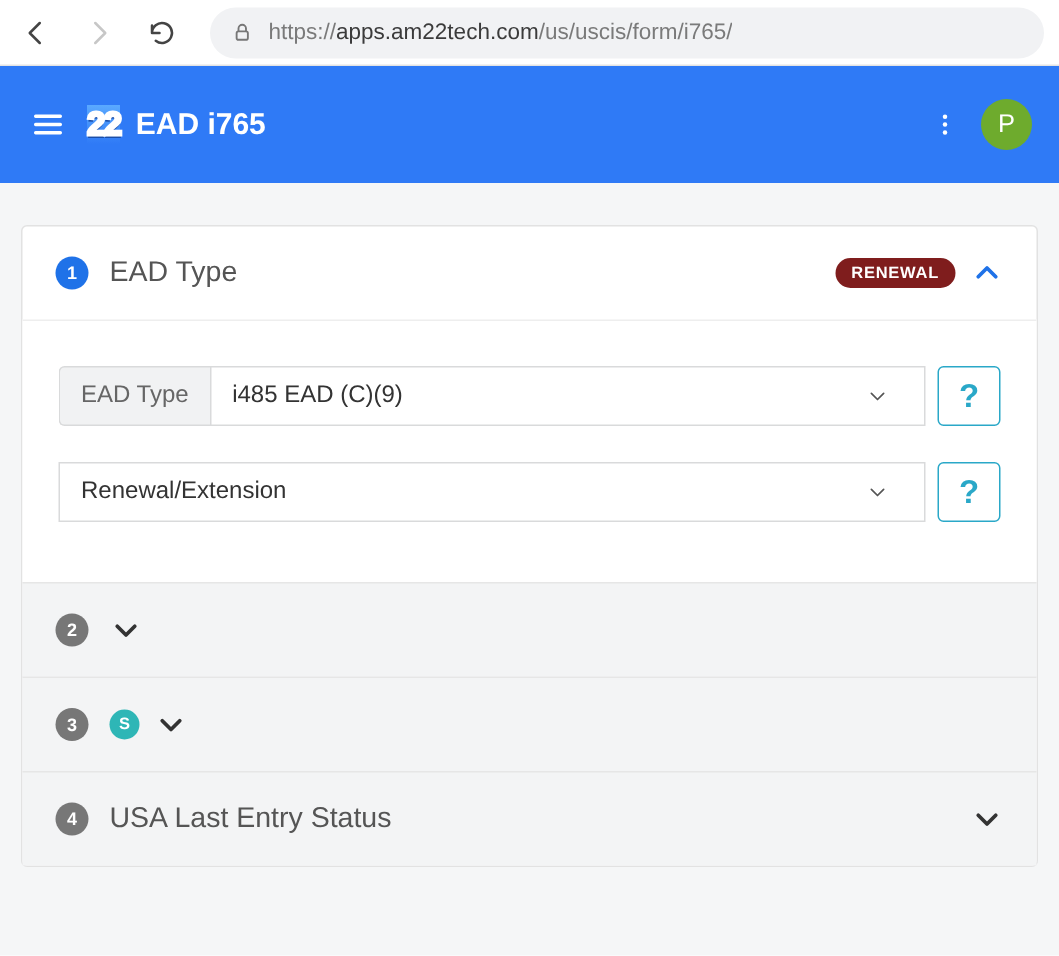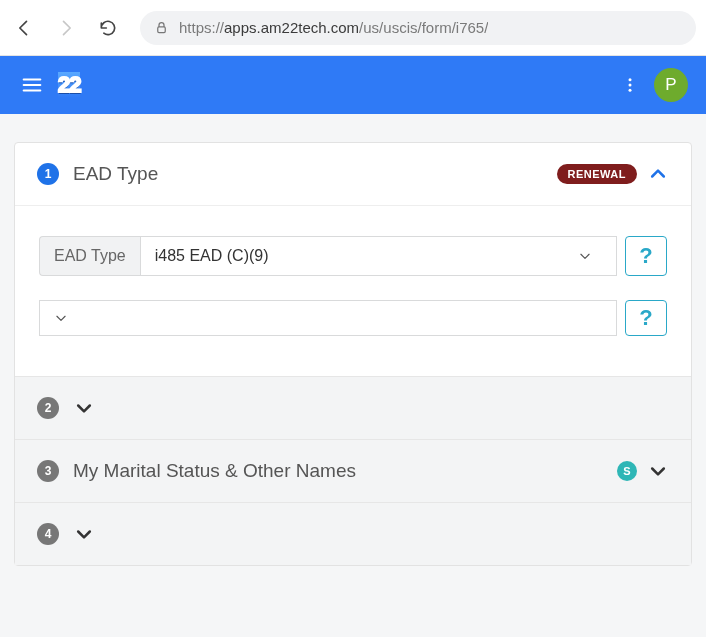--- a/index.html
+++ b/index.html
@@ -7,21 +7,21 @@
     font-family: "Segoe UI", Arial, sans-serif;
     background: #f5f6f7;
     width: 706px;
     height: 637px;
     overflow: hidden;
     color: #333;
   }
 
   
   .chrome-bar {
-    height: 56px;
+    height: 44px;
     background: #fff;
     display: flex;
     align-items: center;
     padding: 0 10px;
     gap: 14px;
     border-bottom: 1px solid #e4e4e4;
   }
   .chrome-nav-btn {
     width: 28px; height: 28px;
     display: flex; align-items: center; justify-content: center;
@@ -41,21 +41,21 @@
     font-size: 15px;
     gap: 10px;
     margin-left: 4px;
   }
   .addr-text { white-space: nowrap; overflow: hidden; text-overflow: ellipsis; }
   .addr-text .muted { color: #7a7a7a; }
   .addr-text .host { color: #3b3b3b; }
 
   
   .app-header {
-    height: 58px;
+    height: 78px;
     background: #2f7af6;
     display: flex;
     align-items: center;
     padding: 0 18px;
     color: #fff;
   }
   .hamburger {
     width: 28px; height: 28px;
     display: flex; align-items: center; justify-content: center;
     margin-right: 12px;
@@ -231,20 +231,21 @@
   </div>
 </div>
 
 <div class="app-header">
   <div class="hamburger">
     <svg width="22" height="22" viewBox="0 0 24 24">
         <path d="M3 6h18M3 12h18M3 18h18" stroke="#fff" stroke-width="2.4" stroke-linecap="round"></path>
       </svg>
   </div>
   <div class="logo-22">22</div>
+  <div class="app-title">EAD i765</div>
   <div class="hdr-spacer"></div>
   <div class="kebab">
     <svg width="18" height="18" viewBox="0 0 24 24">
         <circle cx="12" cy="5" r="2" fill="#fff"></circle>
         <circle cx="12" cy="12" r="2" fill="#fff"></circle>
         <circle cx="12" cy="19" r="2" fill="#fff"></circle>
       </svg>
   </div>
   <div class="avatar">P</div>
 </div>
@@ -270,20 +271,21 @@
           <span>i485 EAD (C)(9)</span>
           <svg width="14" height="14" viewBox="0 0 24 24">
               <path d="M5 9l7 7 7-7" stroke="#555" stroke-width="2" fill="none" stroke-linecap="round" stroke-linejoin="round"></path>
             </svg>
         </div>
         <div class="help-btn">?</div>
       </div>
 
       <div class="field-row">
         <div class="field-select">
+          <span>Renewal/Extension</span>
           <svg width="14" height="14" viewBox="0 0 24 24">
               <path d="M5 9l7 7 7-7" stroke="#555" stroke-width="2" fill="none" stroke-linecap="round" stroke-linejoin="round"></path>
             </svg>
         </div>
         <div class="help-btn">?</div>
       </div>
 
     </div>
   </div>
 
@@ -294,33 +296,33 @@
         <svg width="20" height="20" viewBox="0 0 24 24">
             <path d="M5 9l7 7 7-7" stroke="#333" stroke-width="3" fill="none" stroke-linecap="round" stroke-linejoin="round"></path>
           </svg>
       </div>
     </div>
   </div>
 
   <div class="section section-collapsed">
     <div class="section-hdr">
       <div class="step-badge step-inactive">3</div>
-      <div class="section-title">My Marital Status &amp; Other Names</div>
       <div class="mini-badge">S</div>
       <div class="chev">
         <svg width="20" height="20" viewBox="0 0 24 24">
             <path d="M5 9l7 7 7-7" stroke="#333" stroke-width="3" fill="none" stroke-linecap="round" stroke-linejoin="round"></path>
           </svg>
       </div>
     </div>
   </div>
 
   <div class="section section-collapsed">
     <div class="section-hdr">
       <div class="step-badge step-inactive">4</div>
+      <div class="section-title">USA Last Entry Status</div>
       <div class="chev">
         <svg width="20" height="20" viewBox="0 0 24 24">
             <path d="M5 9l7 7 7-7" stroke="#333" stroke-width="3" fill="none" stroke-linecap="round" stroke-linejoin="round"></path>
           </svg>
       </div>
     </div>
   </div>
 
 </div>
 

